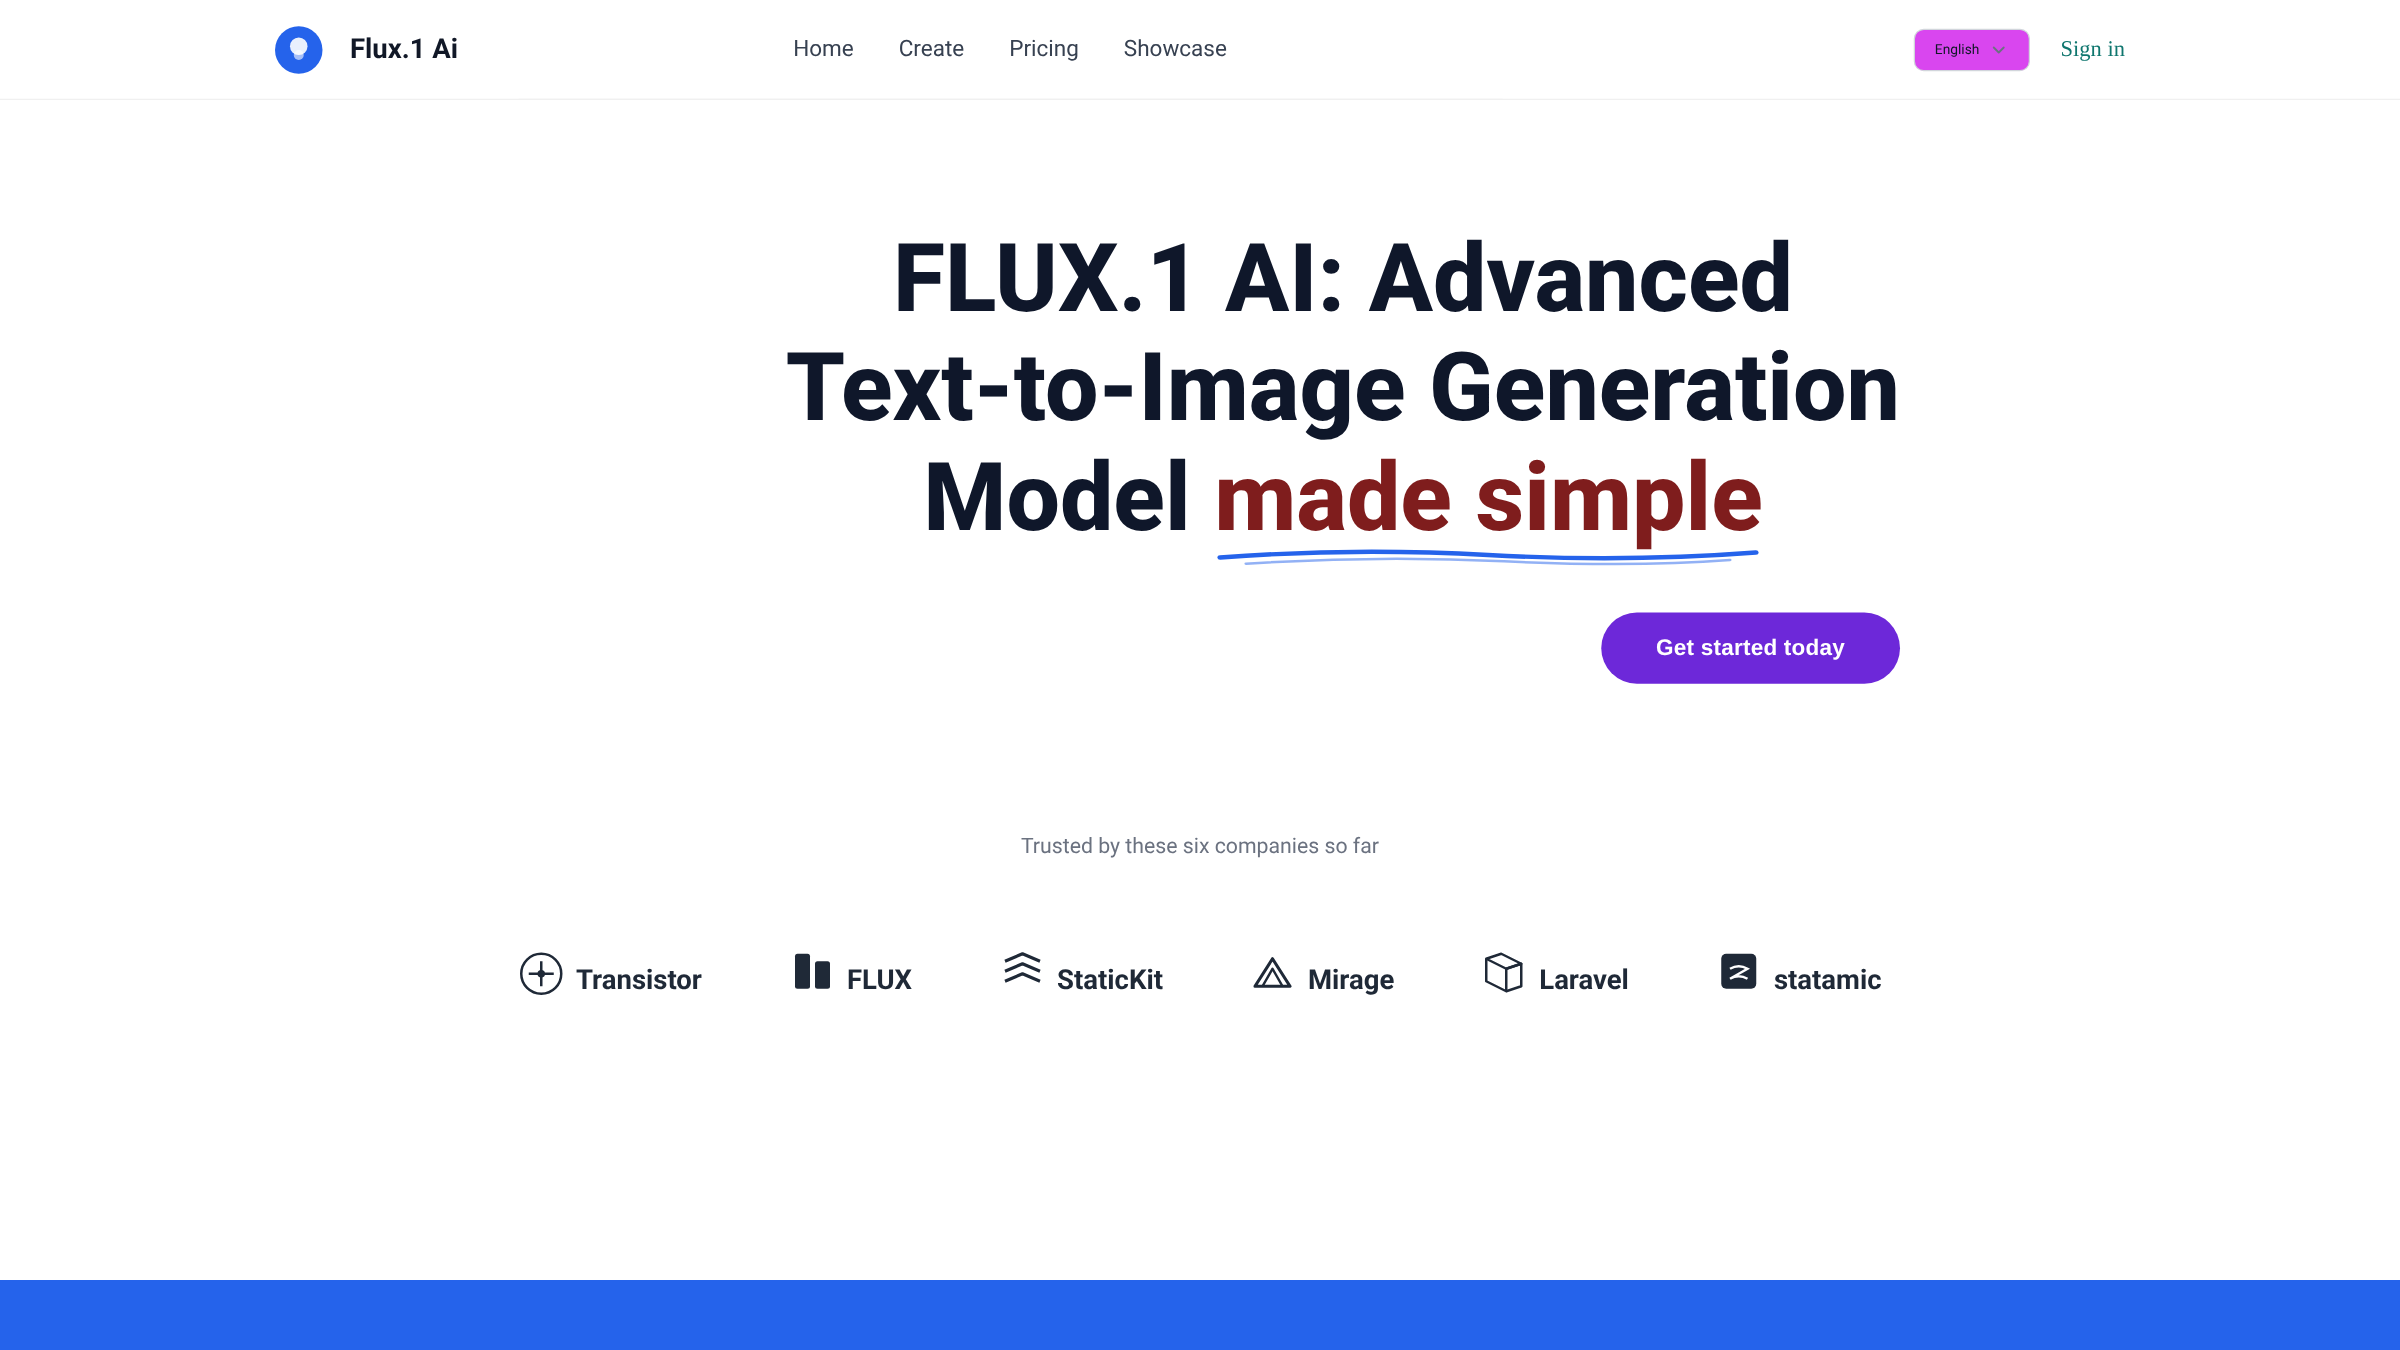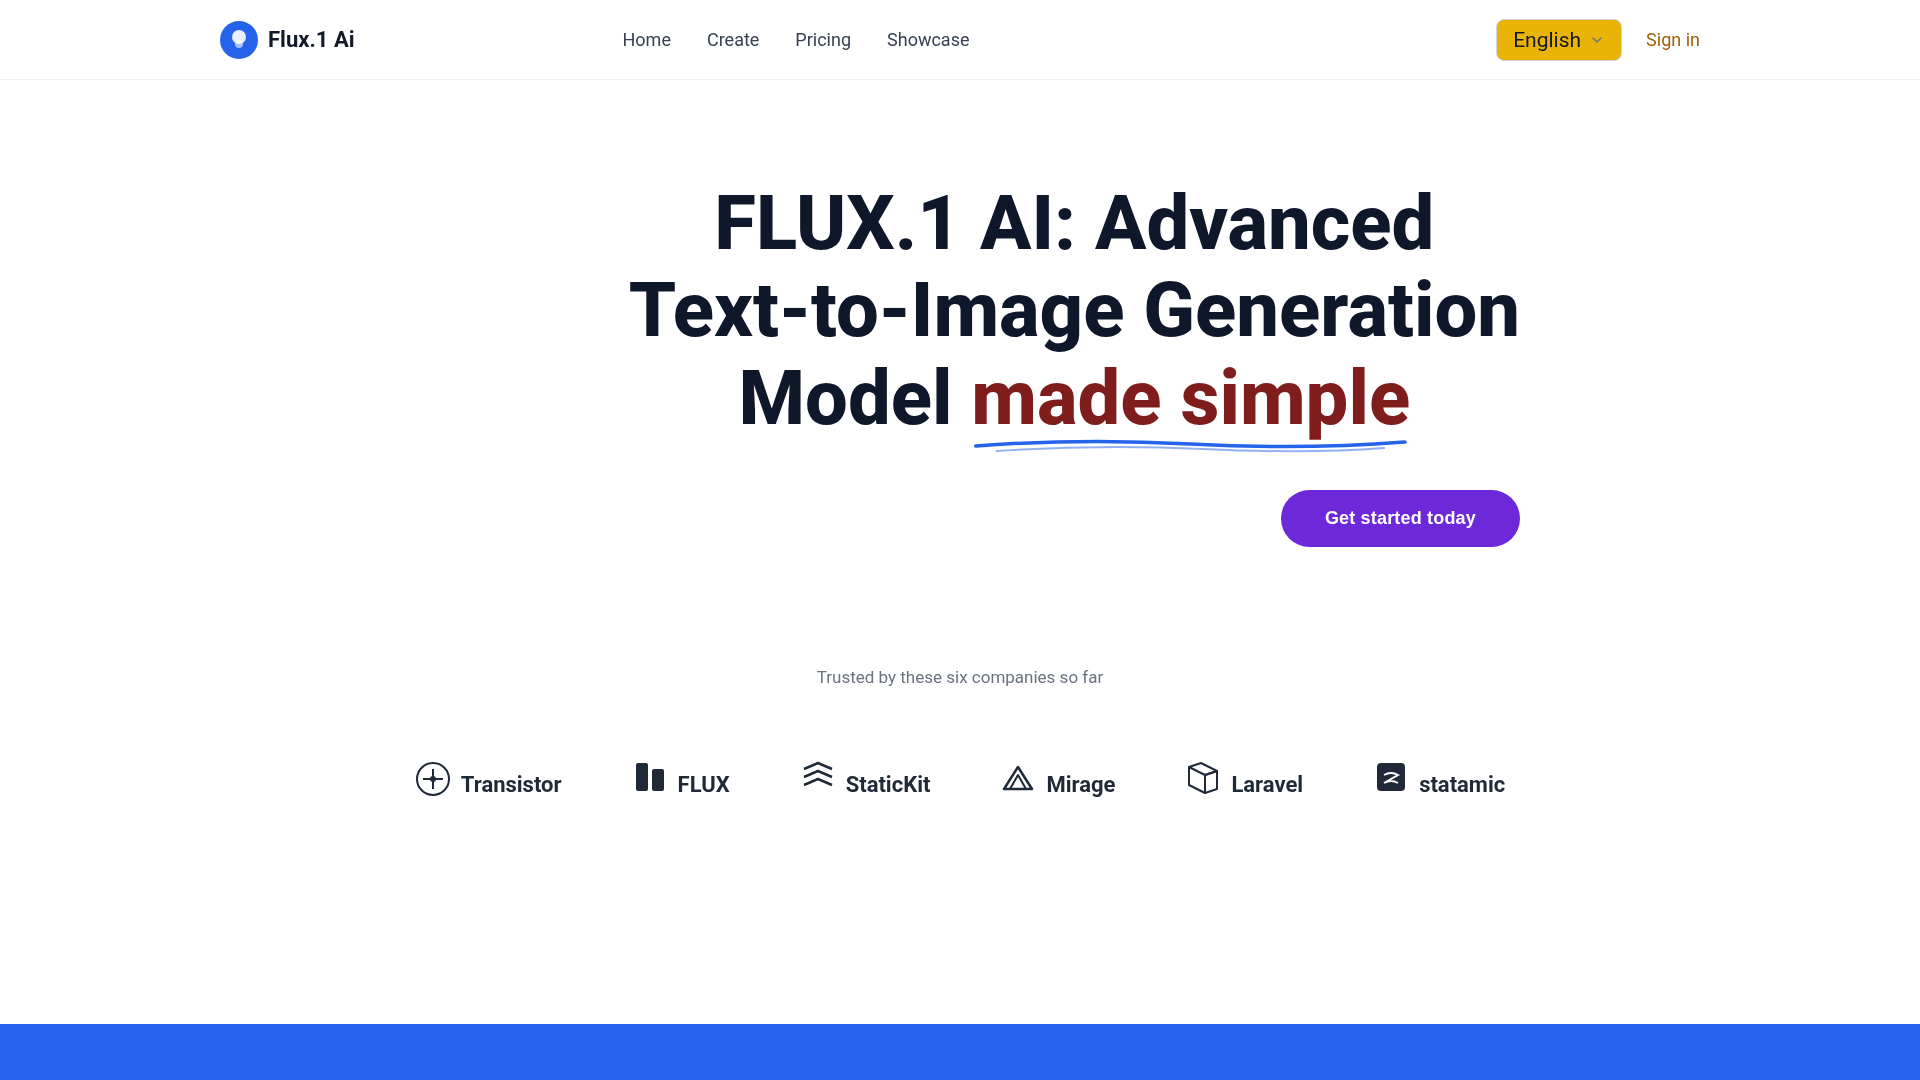--- a/index.html
+++ b/index.html
@@ -4,37 +4,37 @@
   <style>
     * { margin: 0; padding: 0; box-sizing: border-box; }
     body { font-family: -apple-system, BlinkMacSystemFont, 'Segoe UI', Roboto, Helvetica, Arial, sans-serif; background: #fff; color: #111827; width: 1920px; min-height: 1080px; }
 
     
     nav {
       display: flex; align-items: center; justify-content: space-between;
       padding: 0 220px; height: 80px; border-bottom: 1px solid #f0f0f0;
     }
     .nav-left { display: flex; align-items: center; gap: 48px; }
-    .logo { display: flex; align-items: center; gap: 10px; }
+    .logo { display: flex; align-items: center; gap: 22px; }
     .logo-circle {
       width: 38px; height: 38px; border-radius: 50%; background: #2563eb;
       display: flex; align-items: center; justify-content: center;
     }
     .logo-circle svg { fill: white; }
     .logo-text { font-size: 22px; font-weight: 700; color: #111827; }
     .nav-links { display: flex; align-items: center; gap: 36px; }
     .nav-link { font-size: 18px; color: #374151; text-decoration: none; cursor: pointer; }
     .nav-right { display: flex; align-items: center; gap: 24px; }
     .lang-select {
       display: flex; align-items: center; gap: 8px;
       border: 1px solid #d1d5db; border-radius: 8px;
-      padding: 8px 16px; font-size: 21px; cursor: pointer; background: #eab308;
+      padding: 8px 16px; font-size: 11px; cursor: pointer; background: #d946ef;
     }
     .lang-select svg { color: #6b7280; }
-    .sign-in { font-size: 18px; color: #a16207; cursor: pointer; text-decoration: none; }
+    .sign-in { font-size: 18px; color: #0f766e; cursor: pointer; text-decoration: none; font-family: Liberation Serif, serif; }
 
     
     .hero {
       display: flex; flex-direction: column; align-items: flex-end;
       padding: 100px 400px 80px; text-align: center;
     }
     .hero-title {
       font-size: 76px; font-weight: 800; line-height: 1.15;
       color: #0f172a; max-width: 900px;
     }

